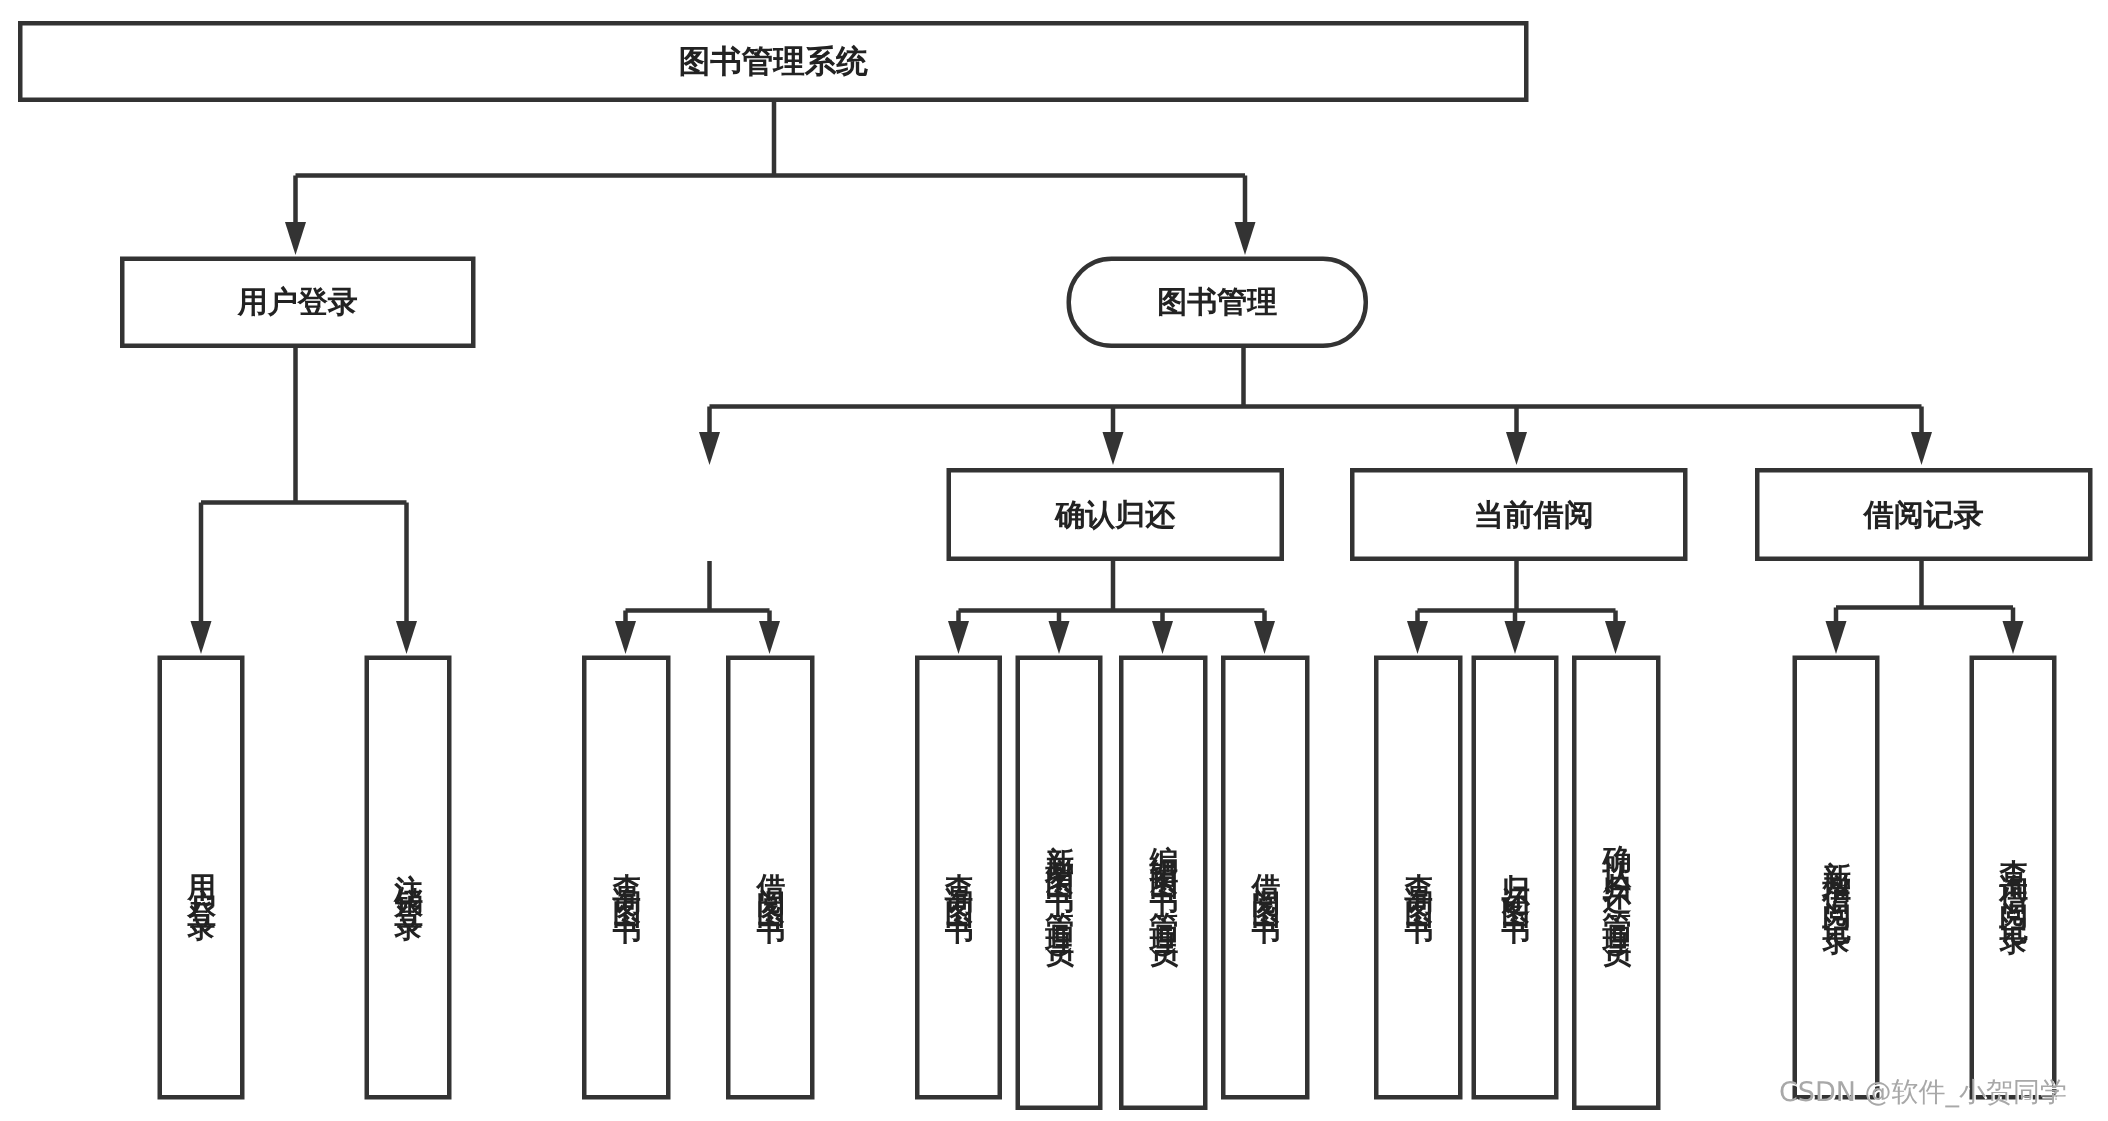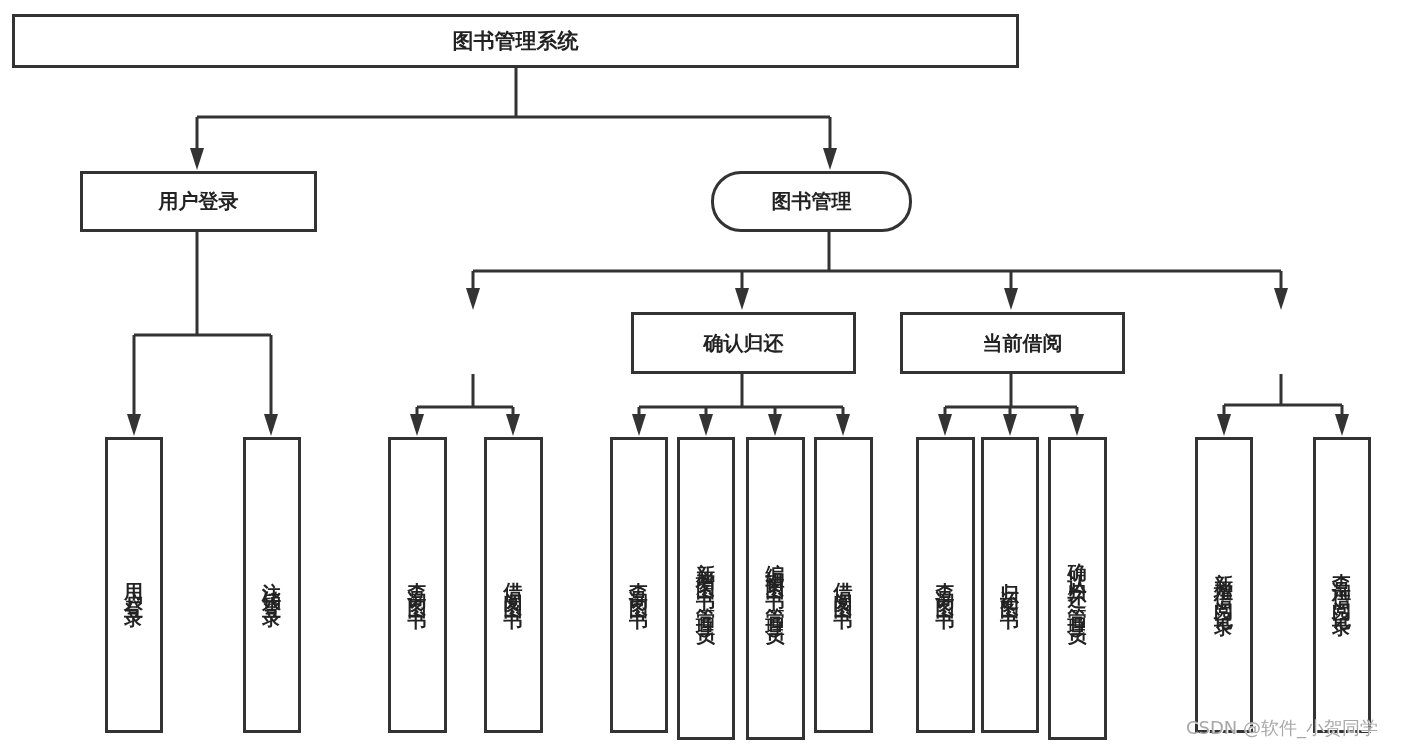--- a/index.html
+++ b/index.html
@@ -95,20 +95,21 @@
     </g>
   </svg>
 
   <div class="node h-node title-node b-root">图书管理系统</div>
 
   <div class="node h-node b-login">用户登录</div>
   <div class="node h-node b-mgmt">图书管理</div>
 
   <div class="node h-node b-borrow">确认归还</div>
   <div class="node h-node b-current">当前借阅</div>
+  <div class="node h-node b-record">借阅记录</div>
 
   <div class="node v-node l-userlogin">用户登录</div>
   <div class="node v-node l-logout">注销登录</div>
 
   <div class="node v-node l-recquery">查询图书</div>
   <div class="node v-node l-recborrow">借阅图书</div>
 
   <div class="node v-node l-borquery">查询图书</div>
   <div class="node v-node l-boradd">新增图书（管理员）</div>
   <div class="node v-node l-boredit">编辑图书（管理员）</div>

